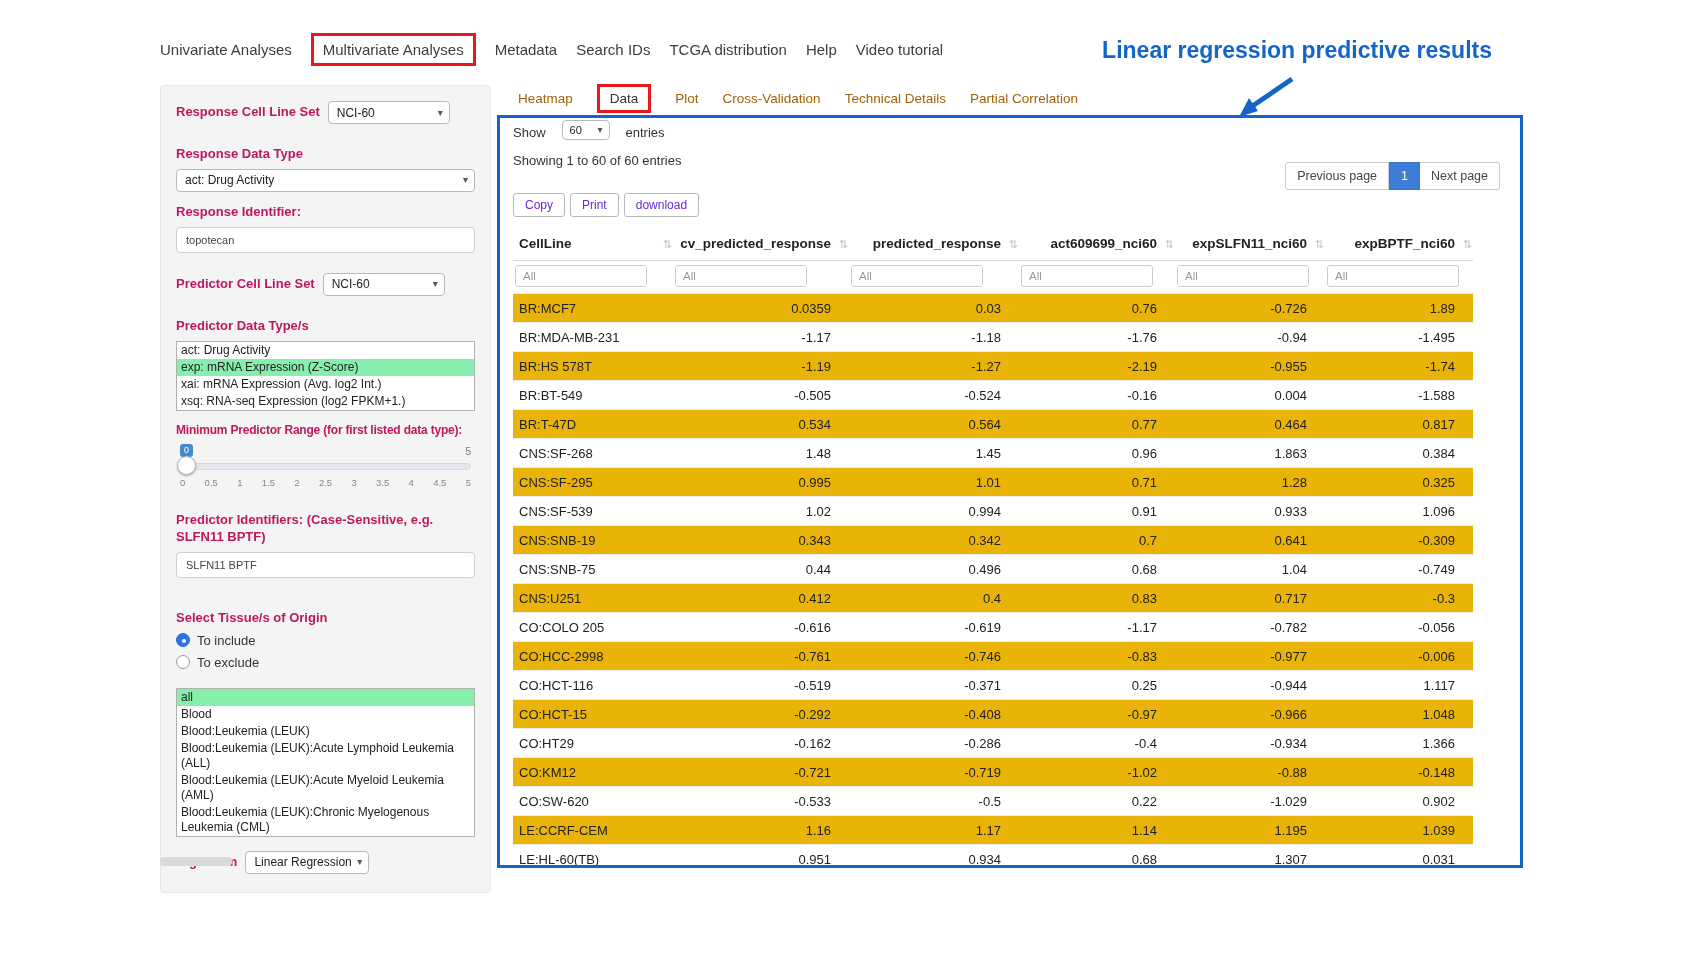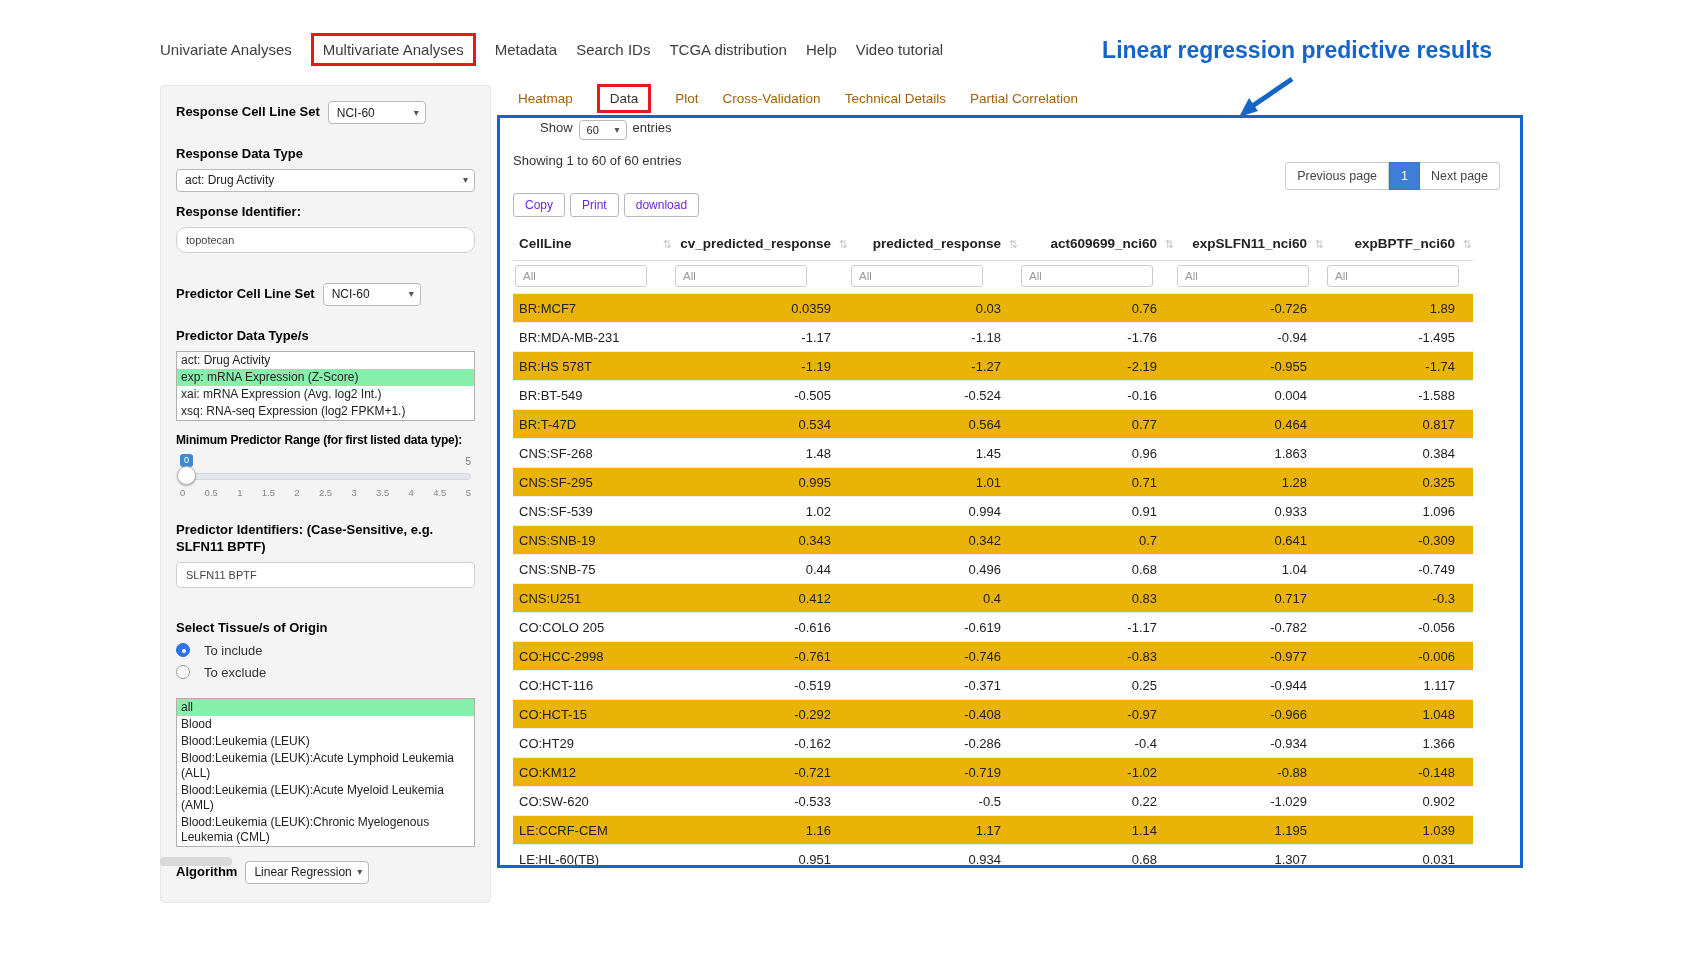--- a/index.html
+++ b/index.html
@@ -10,66 +10,66 @@
   .top-nav { position:absolute; left:160px; top:33px; display:flex; align-items:center; gap:19px; font-size:15px; color:#3d3d3d; }
   .nav-item { cursor:pointer; white-space:nowrap; padding:2px 0; }
   .nav-item.red-box { border:3px solid #e8171b; padding:5px 9px; }
 
   
   .annotation-title { position:absolute; top:37px; right:208px; font-size:23px; font-weight:bold; color:#1565c8; white-space:nowrap; }
   .annotation-arrow { position:absolute; left:1234px; top:76px; width:64px; height:44px; }
 
   
   .sidebar { position:absolute; left:160px; top:85px; width:331px; min-height:692px; background:#f4f4f4; border:1px solid #e7e7e7; border-radius:4px; padding:15px 15px 18px; font-size:13px; }
-  .form-label { font-weight:bold; font-size:13px; color:#000000; margin-bottom:6px; line-height:1.3; }
+  .form-label { font-weight:bold; font-size:13px; color:#be185d; margin-bottom:6px; line-height:1.3; }
   .form-label.tight { font-size:12px; white-space:nowrap; letter-spacing:-0.2px; }
   .inline-row { display:flex; align-items:center; gap:8px; margin-bottom:22px; }
   .inline-row .form-label { margin-bottom:0; }
 
   .select { background:#fff; border:1px solid #b9b9b9; border-radius:4px; font-size:12px; color:#222; padding:3px 20px 3px 8px; position:relative; min-height:23px; display:flex; align-items:center; cursor:pointer; white-space:nowrap; }
   .select .caret { position:absolute; right:6px; top:50%; transform:translateY(-52%); font-size:10px; color:#555; }
-  .select.w-nci { width:98px; }
+  .select.w-nci { width:122px; }
   .select.w-alg { width:124px; }
   .select.full { width:100%; margin-bottom:12px; }
   .select.show-select { width:48px; font-size:11px; min-height:20px; padding:2px 16px 2px 7px; }
 
   .text-input { width:100%; background:#fff; border:1px solid #cfcfcf; border-radius:4px; font-size:11px; color:#444; padding:6px 9px; font-family:"Liberation Sans", sans-serif; }
 
   .list-box { background:#fff; border:1px solid #b0b0b0; font-size:12px; color:#222; margin-bottom:12px; overflow:hidden; }
   .list-option { padding:1px 4px; line-height:1.25; cursor:pointer; }
   .list-option.selected { background:#86efac; }
 
   
   .slider-wrap { position:relative; margin:2px 4px 24px 4px; height:44px; }
   .slider-value-badge { position:absolute; left:0; top:0; background:#428bca; color:#fff; font-size:9px; line-height:1; padding:2px 4px; border-radius:3px; }
   .slider-max-label { position:absolute; right:0; top:2px; font-size:10px; color:#777; }
   .slider-track { position:absolute; left:0; right:0; top:19px; height:7px; background:#e3e6ea; border:1px solid #d4d7db; border-radius:4px; }
   .slider-handle { position:absolute; left:-3px; top:12px; width:19px; height:19px; background:#fdfdfd; border:1px solid #b7b7b7; border-radius:50%; box-shadow:0 1px 2px rgba(0,0,0,.3); cursor:pointer; }
   .slider-ticks { position:absolute; left:0; right:0; top:33px; display:flex; justify-content:space-between; font-size:9.5px; color:#888; }
 
   
   .radio-group { margin-bottom:18px; }
-  .radio-row { display:flex; align-items:center; gap:14px; margin-bottom:7px; cursor:pointer; }
+  .radio-row { display:flex; align-items:center; gap:7px; margin-bottom:7px; cursor:pointer; }
   .radio-circle { width:14px; height:14px; border-radius:50%; border:1px solid #9a9a9a; background:#fff; position:relative; flex:none; }
   .radio-circle.checked { background:#2e74e8; border-color:#2a6ad8; }
   .radio-circle.checked::after { content:""; position:absolute; left:4.5px; top:4.5px; width:4px; height:4px; background:#fff; border-radius:50%; }
   .radio-label { font-size:13px; color:#333; }
 
   .algorithm-row { margin-top:14px; margin-bottom:0; }
 
   
   .tabs { position:absolute; left:518px; top:84px; display:flex; align-items:center; gap:24px; font-size:13.5px; }
   .tab { color:#a16207; cursor:pointer; white-space:nowrap; }
   .tab.active { color:#333; }
   .tab.red-box { border:3px solid #e8171b; padding:4px 10px; }
 
   .blue-box { position:absolute; left:497px; top:115px; width:1026px; height:753px; border:3px solid #1565c8; background:#fff; overflow:hidden; }
   .box-inner { position:relative; width:100%; height:100%; padding:2px 16px 0 13px; }
 
-  .show-row { display:flex; align-items:flex-start; gap:6px; font-size:13px; color:#333;margin-left:27px; }
+  .show-row { display:flex; align-items:flex-end; gap:16px; font-size:13px; color:#333; }
   .showing-text { font-size:13px; color:#333; margin-top:13px; }
 
   .pagination { position:absolute; right:20px; top:44px; display:flex; }
   .page-btn { border:1px solid #ccc; background:#fff; color:#444; font-size:12.5px; padding:6px 11px; cursor:pointer; font-family:inherit; }
   .page-btn.prev { border-radius:3px 0 0 3px; }
   .page-btn.next { border-radius:0 3px 3px 0; border-left:none; }
   .page-btn.current { background:#3f7ed8; border-color:#3a74c9; color:#fff; }
 
   .export-row { display:flex; gap:5px; margin-top:25px; }
   .export-btn { border:1px solid #b8b8b8; background:#fff; color:#6d28d9; font-size:12px; padding:4px 11px; border-radius:3px; cursor:pointer; font-family:inherit; }
@@ -117,21 +117,21 @@
     </div>
   </div>
 
   <div class="form-label">Response Data Type</div>
   <div class="select full">
     <span>act: Drug Activity</span>
     <span class="caret">▾</span>
   </div>
 
   <div class="form-label">Response Identifier:</div>
-  <input class="text-input" style="margin-bottom: 30px; border-radius: 10px;" value="topotecan">
+  <input class="text-input" style="margin-bottom: 20px;" value="topotecan">
 
   <div class="inline-row">
     <div class="form-label">Predictor Cell Line Set</div>
     <div class="select w-nci">
       <span>NCI-60</span>
       <span class="caret">▾</span>
     </div>
   </div>
 
   <div class="form-label">Predictor Data Type/s</div>

